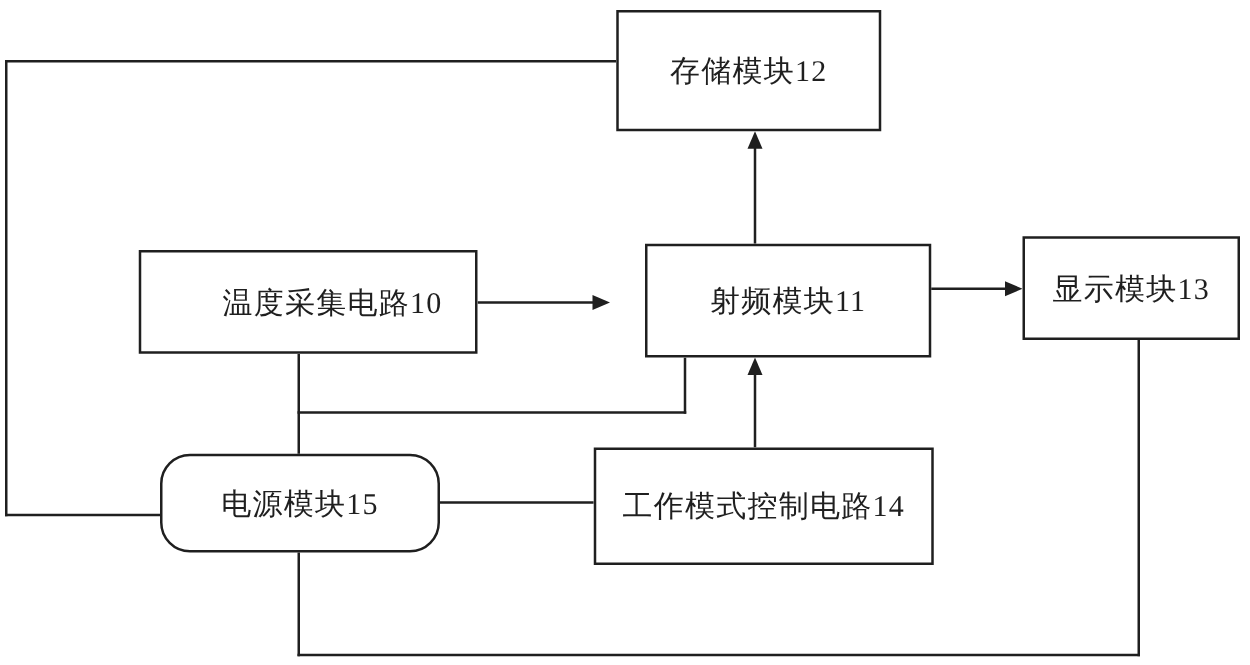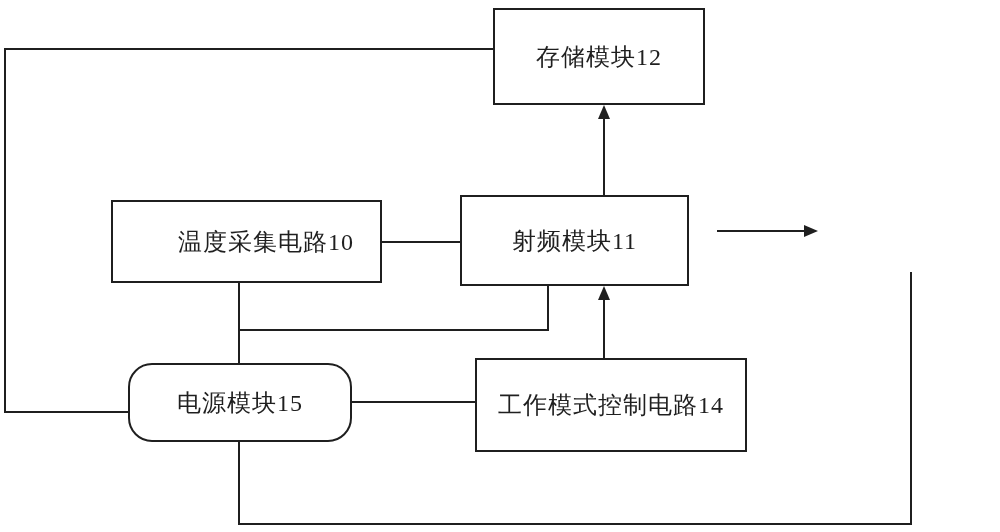--- a/index.html
+++ b/index.html
@@ -84,24 +84,27 @@
   <div class="arrow-up" style="left:598px; top:286px;"></div>
 
   <div class="node" style="left:493px; top:8px; width:212px; height:97px;">
     <span class="node-label">存储模块12</span>
   </div>
 
   <div class="node" style="left:111px; top:200px; width:271px; height:83px;padding-left:39px;">
     <span class="node-label">温度采集电路10</span>
   </div>
 
-  <div class="node" style="left:460px; top:195px; width:229px; height:91px;">
+  <div class="node" style="left:516px; top:195px; width:229px; height:91px;">
     <span class="node-label">射频模块11</span>
   </div>
 
+  <div class="node" style="left:818px; top:189px; width:174px; height:83px;">
+    <span class="node-label">显示模块13</span>
+  </div>
 
   <div class="node" style="left:128px; top:363px; width:224px; height:79px;border-radius:24px;">
     <span class="node-label">电源模块15</span>
   </div>
 
   <div class="node" style="left:475px; top:358px; width:272px; height:94px;text-align:center;">
     <span class="node-label">工作模式控制电路14</span>
   </div>
 
 </div>

